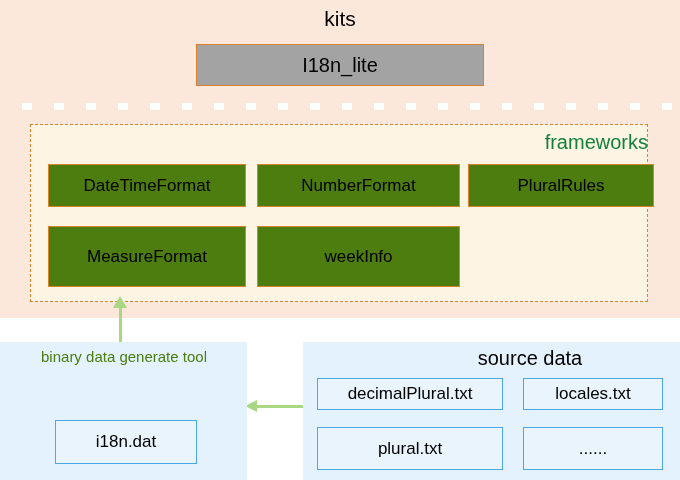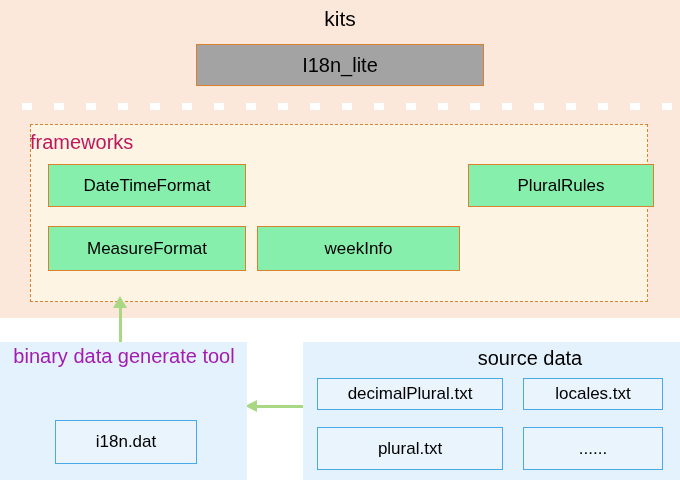--- a/index.html
+++ b/index.html
@@ -71,38 +71,38 @@
     left: 30px; top: 124px;
     width: 618px; height: 178px;
     box-sizing: border-box;
     background: #fdf4e3;
     border: 1px dashed #d9822b;
   }
   .title-frameworks {
     position: absolute;
     left: 30px; top: 131px;
     width: 618px;
-    text-align: left;
+    text-align: right;
     font-size: 20px;
-    color: #be185d;
+    color: #15803d;
   }
 
   .fw-box {
     position: absolute;
     box-sizing: border-box;
-    background: #86efac;
+    background: #4d7c0f;
     border: 1px solid #d9822b;
     display: flex;
     align-items: center;
     justify-content: center;
     font-size: 17px;
     color: #000000;
   }
   .fw-r1 { top: 164px; height: 43px; }
-  .fw-r2 { top: 226px; height: 45px; }
+  .fw-r2 { top: 226px; height: 61px; }
   .fw-c1 { left: 48px;  width: 198px; }
   .fw-c2 { left: 257px; width: 203px; }
   .fw-c3 { left: 468px; width: 186px; }
 
   
   .arrow-up-shaft {
     position: absolute;
     left: 119px; top: 306px;
     width: 3px; height: 42px;
     background: #a8d884;
@@ -142,23 +142,23 @@
     left: 303px; top: 342px;
     width: 377px; height: 138px;
     background: #e3f2fd;
   }
 
   .title-tool {
     position: absolute;
     left: 8px; top: 344px;
     width: 232px;
     text-align: center;
-    font-size: 20px;
+    font-size: 15px;
     line-height: 25px;
-    color: #a21caf;
+    color: #4d7c0f;
   }
   .title-source {
     position: absolute;
     left: 303px; top: 347px;
     width: 454px;
     text-align: center;
     font-size: 20px;
     color: #000000;
   }
 
@@ -188,20 +188,21 @@
   <div class="title-kits">kits</div>
   <div class="box-i18nlite">I18n_lite</div>
 
   <div class="dash-sep"></div>
 
   <div class="band-frameworks"></div>
   <div class="frameworks-outline"></div>
   <div class="title-frameworks">frameworks</div>
 
   <div class="fw-box fw-r1 fw-c1">DateTimeFormat</div>
+  <div class="fw-box fw-r1 fw-c2">NumberFormat</div>
   <div class="fw-box fw-r1 fw-c3">PluralRules</div>
 
   <div class="fw-box fw-r2 fw-c1">MeasureFormat</div>
   <div class="fw-box fw-r2 fw-c2">weekInfo</div>
 
   <div class="arrow-up-shaft"></div>
   <div class="arrow-up-head"></div>
 
   <div class="arrow-left-shaft"></div>
   <div class="arrow-left-head"></div>

